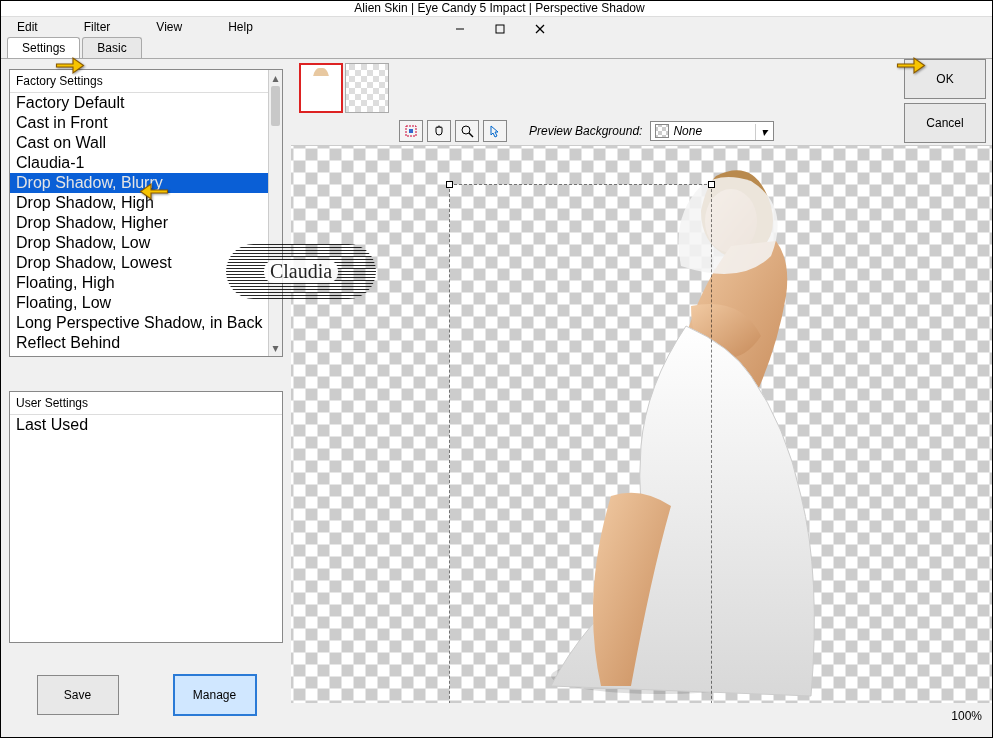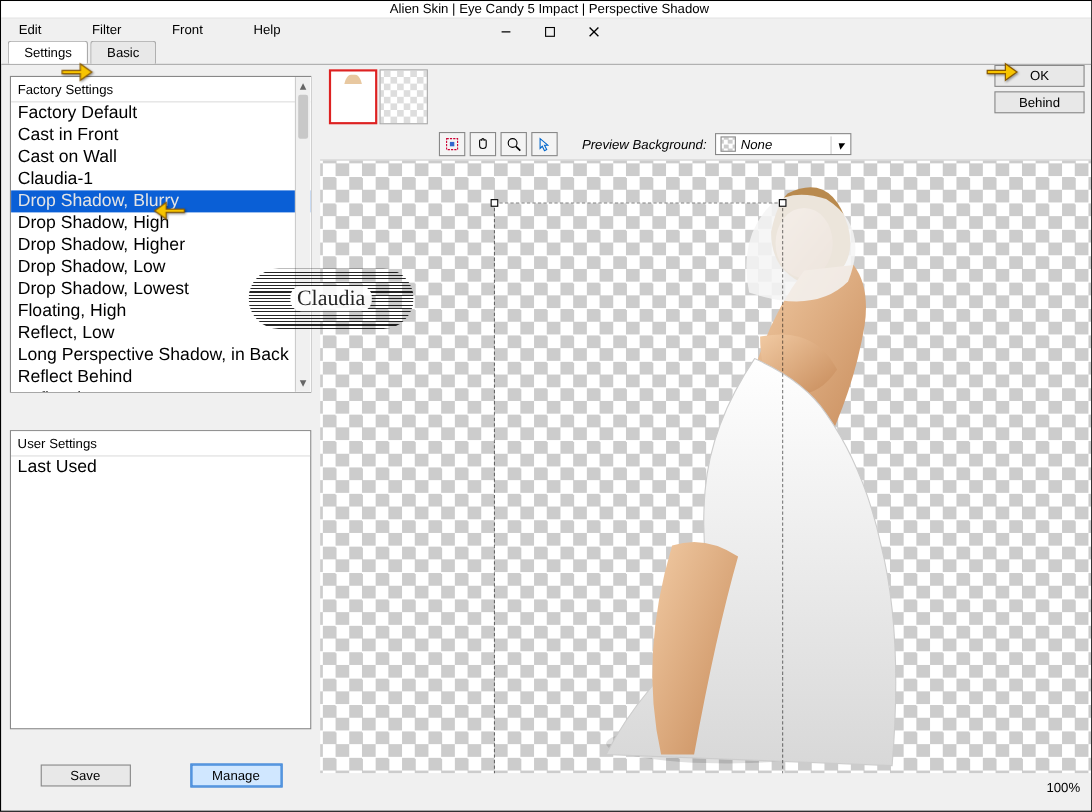--- a/index.html
+++ b/index.html
@@ -19,21 +19,21 @@
 
 .main { display: flex; height: calc(100% - 70px); }
 .left-panel { width: 290px; padding: 10px 8px; display: flex; flex-direction: column; gap: 24px; }
 .settings-list { border: 1px solid #888; background: #fff; height: 288px; overflow-y: auto; position: relative; }
 .settings-header { background: #fff; padding: 4px 6px; border-bottom: 1px solid #ddd; font-size: 12px; }
 .settings-item { padding: 1px 6px; font-size: 16px; cursor: pointer; white-space: nowrap; }
 .settings-item.selected { background: #0a5fd6; color: #e5e5e5; }
 
 .user-list { border: 1px solid #888; background: #fff; margin-top: 10px; flex: 1; overflow-y: auto; }
 .btn-row { display: flex; justify-content: space-around; margin-top: 8px; }
-.win-btn { min-width: 82px; padding: 2px 10px; border: 1px solid #888; background: #e8e8e8; cursor: pointer; text-align: center; }
+.win-btn { min-width: 82px; padding: 12px 10px; border: 1px solid #888; background: #e8e8e8; cursor: pointer; text-align: center; }
 .win-btn.highlighted { background: #d0e7ff; border-color: #2a7ad6; outline: 1px solid #2a7ad6; }
 
 .right-panel { flex: 1; position: relative; padding: 4px 8px; }
 .thumb-row { height: 54px; display: flex; }
 .thumb { width: 44px; height: 50px; border: 2px solid #d22; background: #fff; margin-right: 2px; display: flex; align-items: center; justify-content: center; }
 .thumb-next { width: 44px; height: 50px; background: repeating-conic-gradient(#ddd 0% 25%, #fff 0% 50%) 50% / 12px 12px; border: 1px solid #aaa; }
 
 .toolbar-row { display: flex; align-items: center; margin-top: 0; height: 28px; gap: 4px; padding-left: 100px; font-style: italic; }
 .tool-btn { width: 24px; height: 22px; border: 1px solid #888; background: #f4f4f4; display: flex; align-items: center; justify-content: center; cursor: pointer; }
 .pb-label { margin-left: 18px; margin-right: 4px; }
@@ -109,21 +109,21 @@
           <line x1="1" y1="1" x2="9" y2="9" stroke="#000" stroke-width="1.2"></line>
           <line x1="9" y1="1" x2="1" y2="9" stroke="#000" stroke-width="1.2"></line>
         </svg>
       </div>
   </div>
 </div>
 
 <div class="menubar">
   <div class="menubar-item">Edit</div>
   <div class="menubar-item">Filter</div>
-  <div class="menubar-item">Front</div>
+  <div class="menubar-item">View</div>
   <div class="menubar-item">Help</div>
 </div>
 
 <div class="tabs-row">
   <div class="tab">Settings</div>
   <div class="tab inactive">Basic</div>
 </div>
 
 <div class="main">
 
@@ -134,21 +134,21 @@
           <div class="settings-item">Factory Default</div>
           <div class="settings-item">Cast in Front</div>
           <div class="settings-item">Cast on Wall</div>
           <div class="settings-item">Claudia-1</div>
           <div class="settings-item selected">Drop Shadow, Blurry</div>
           <div class="settings-item">Drop Shadow, High</div>
           <div class="settings-item">Drop Shadow, Higher</div>
           <div class="settings-item">Drop Shadow, Low</div>
           <div class="settings-item">Drop Shadow, Lowest</div>
           <div class="settings-item">Floating, High</div>
-          <div class="settings-item">Reflect, Low</div>
+          <div class="settings-item">Floating, Low</div>
           <div class="settings-item">Long Perspective Shadow, in Back</div>
           <div class="settings-item">Reflect Behind</div>
           <div class="settings-item">Reflect in Front</div>
         </div>
       <div class="scroll-thumb">
         <div class="arr up">▴</div>
         <div class="nub"></div>
         <div class="arr down">▾</div>
       </div>
     </div>
@@ -161,21 +161,21 @@
     <div class="btn-row">
       <div class="win-btn">Save</div>
       <div class="win-btn highlighted">Manage</div>
     </div>
   </div>
 
   <div class="right-panel">
 
     <div class="ok-cancel">
       <div class="win-btn">OK</div>
-      <div class="win-btn">Behind</div>
+      <div class="win-btn">Cancel</div>
     </div>
 
     <div class="thumb-row">
       <div class="thumb">
           <div class="mini-fig"></div>
         </div>
       <div class="thumb-next"></div>
     </div>
 
     <div class="toolbar-row">

